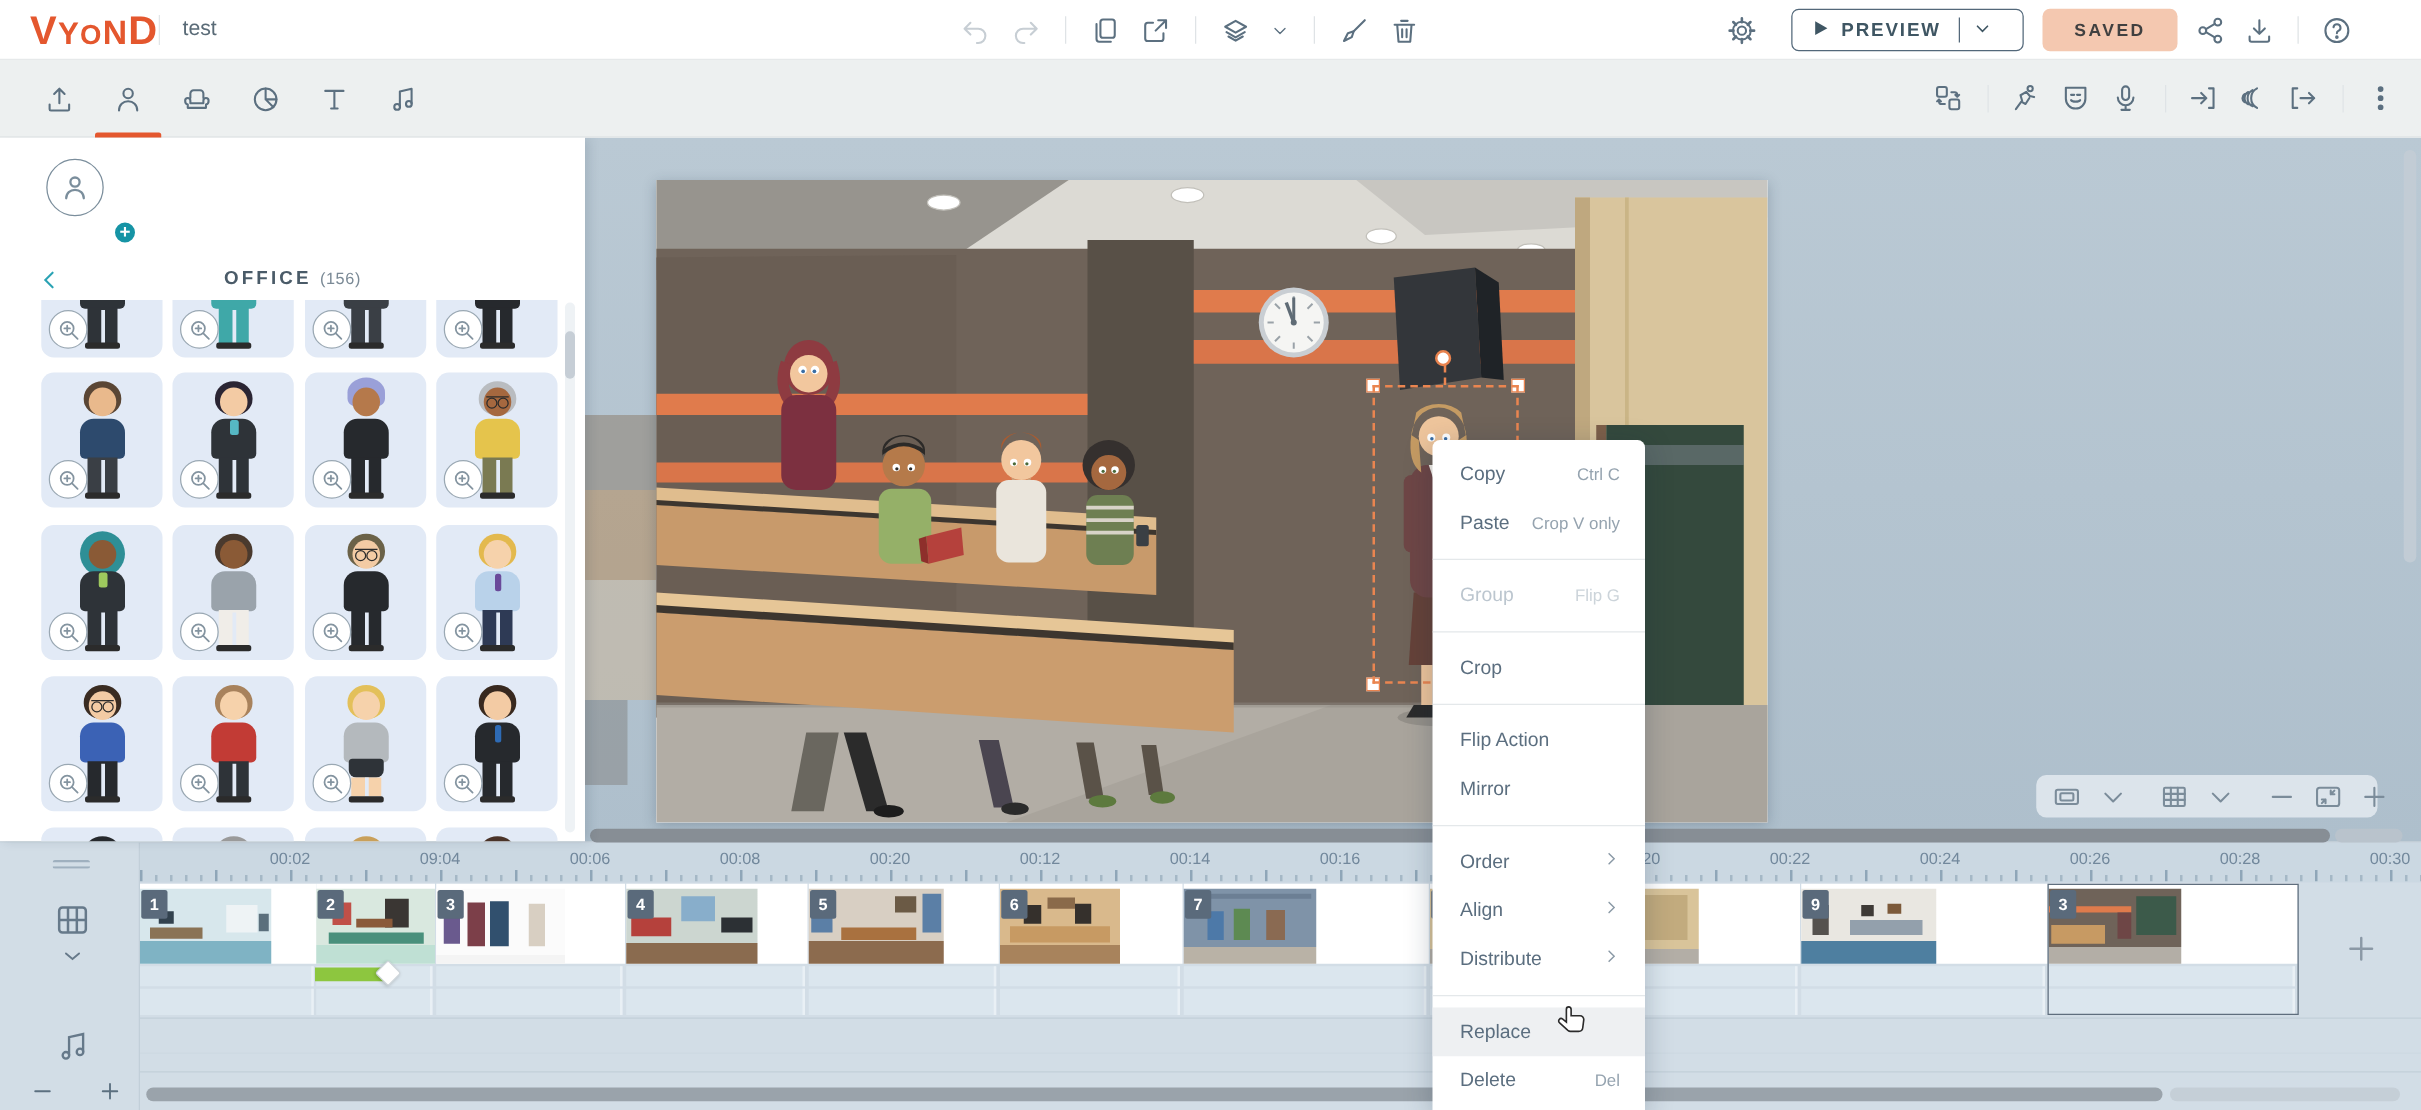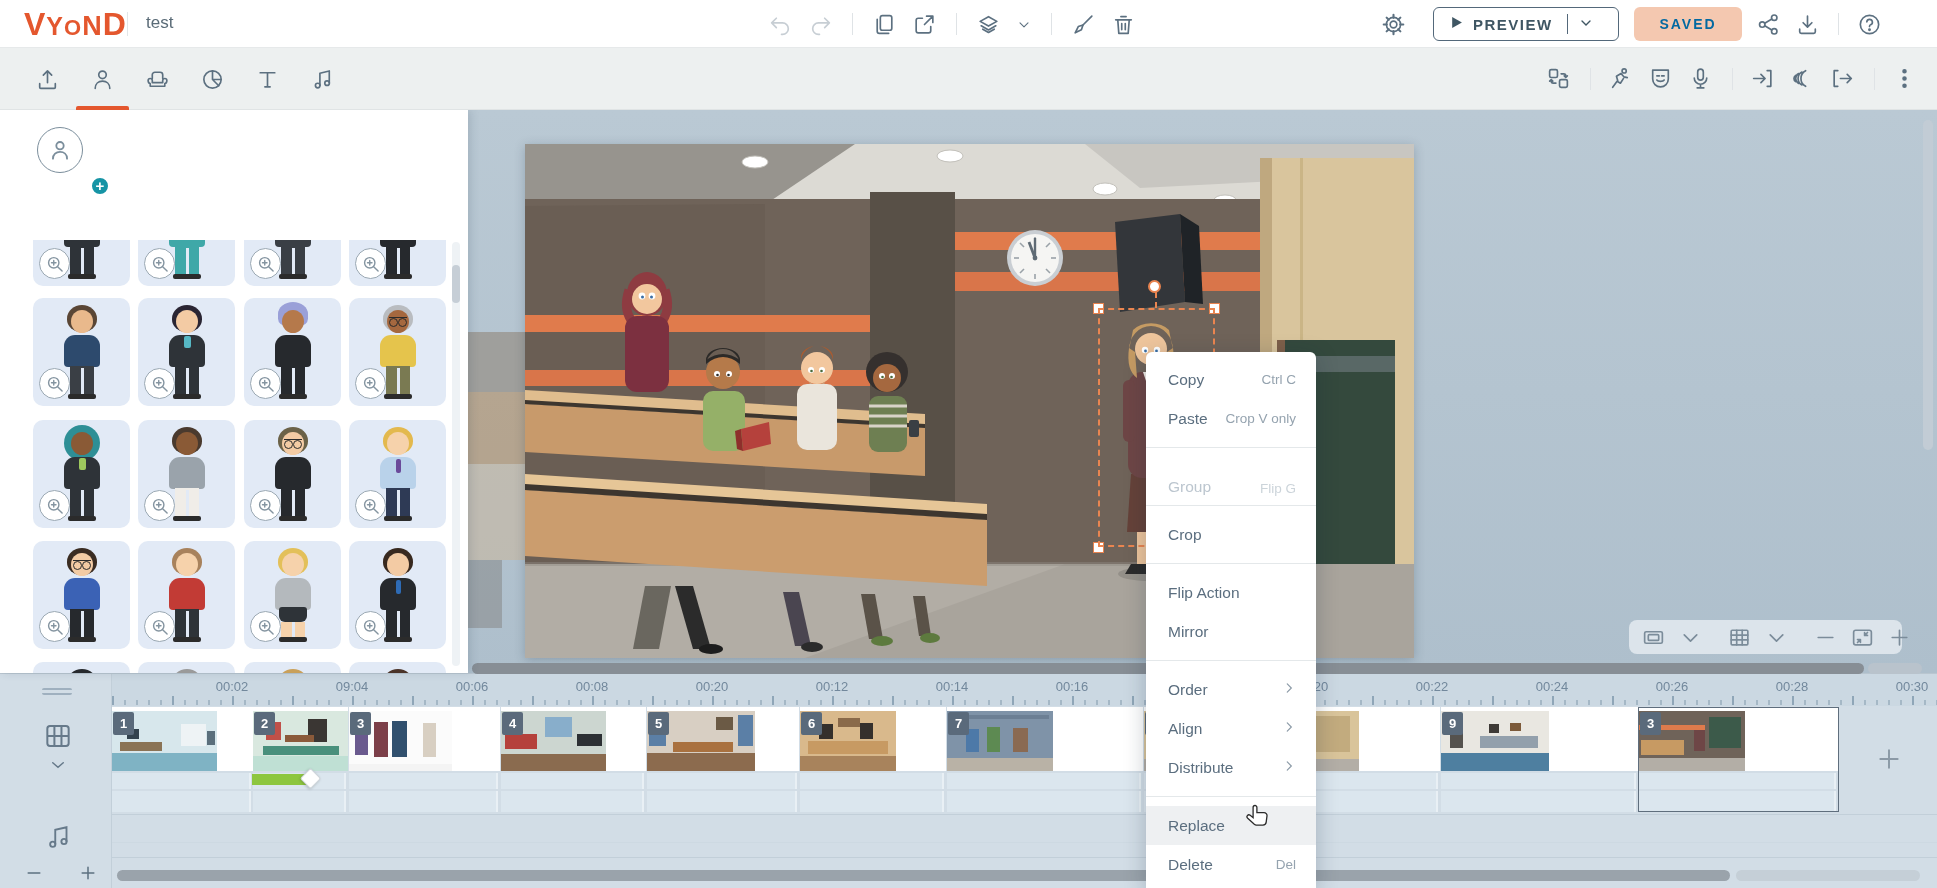--- a/index.html
+++ b/index.html
@@ -27,21 +27,21 @@
 
   .preview-btn { position:absolute; left:1433px; top:7px; width:186px; height:34px;
     border:1.6px solid #53687a; border-radius:6px; background:#fff; display:flex; align-items:center;
     color:#3f5663; }
   .preview-btn .play { margin-left:16px; }
   .preview-btn .plabel { font-size:15px; font-weight:bold; letter-spacing:1.5px; margin-left:10px; }
   .preview-btn .pdiv { width:1.5px; height:20px; background:#53687a; margin-left:14px; }
   .preview-btn .pchev { margin-left:10px; }
 
   .saved-btn { position:absolute; left:1634px; top:7px; width:108px; height:34px; border-radius:6px;
-    background:#f4c8b0; color:#0369a1; font-size:14px; font-weight:bold; letter-spacing:2px;
+    background:#f4c8b0; color:#404040; font-size:14px; font-weight:bold; letter-spacing:2px;
     display:flex; align-items:center; justify-content:center; border:none; }
   .hr-icons { position:absolute; left:1756px; top:0; height:48px; display:flex; align-items:center; gap:14px; }
 
   
   .toolbar { position:absolute; left:0; top:48px; width:1937px; height:62px; background:#edf0f0;
     border-bottom:1px solid #e0e4e5; z-index:9; }
   .tleft { position:absolute; left:20px; top:0; height:62px; display:flex; align-items:center; }
   .tbtn { width:55px; height:62px; display:flex; align-items:center; justify-content:center;
     color:#5c7080; position:relative; }
   .tbtn.active::after { content:""; position:absolute; left:1px; right:1px; bottom:0; height:4px;
@@ -110,21 +110,21 @@
   .cv-hscroll { position:absolute; left:4px; top:553px; width:1392px; height:11px; background:#878e95; border-radius:6px; z-index:4;}
   .cv-hscroll-tail { position:absolute; left:1400px; top:553px; width:54px; height:11px; background:#b9c3cc; border-radius:6px; z-index:4;}
   .cv-vscroll { position:absolute; left:1455px; top:10px; width:10px; height:330px; background:#c2ccd5; border-radius:5px; z-index:4;}
 
   
   .ctx-menu { position:absolute; left:1146px; top:352px; width:170px; height:536px; background:#fff;
     border-radius:6px 6px 0 0; box-shadow:0 5px 22px rgba(20,40,60,.25); z-index:50; padding-top:8px; overflow:hidden;}
   .mi { height:39px; display:flex; align-items:center; padding:0 20px 0 22px; font-size:15.5px; color:#5b6e7f; }
   .mi .sc { margin-left:auto; font-size:13.5px; color:#95a3af; }
   .mi .sub { margin-left:auto; color:#8a99a6; }
-  .mi.disabled { color:#bcc6cf;align-items:flex-end; } .mi.disabled .sc { color:#ccd4da; }
+  .mi.disabled { color:#bcc6cf; } .mi.disabled .sc { color:#ccd4da; }
   .mi.hover { background:#eef0f2; }
   .mdiv { height:1px; background:#e4e8ea; margin:9px 0; }
   .cursor-hand { position:absolute; left:1246px; top:804px; z-index:60; }
 
   
   .timeline { position:absolute; left:0; top:673px; width:1937px; height:215px; background:#d2dde6;
     border-top:1px solid #b9c6d0; }
   .tl-ruler { position:absolute; left:0; top:0; width:1937px; height:32px; background:#cbd8e2; }
   .tick { position:absolute; background:#8fa6b8; width:1.5px; }
   .tick.minor { background:#a5b8c6; }
@@ -343,20 +343,30 @@
       </div>
   </div>
 
   <div class="panel">
     <div class="avatar-add">
       <svg width="26" height="26" viewBox="0 0 24 24" fill="none" stroke="currentColor" stroke-width="1.7" stroke-linecap="round">
           <circle cx="12" cy="8" r="3.4"></circle>
           <path d="M5.5 20c0-4 2.9-6.3 6.5-6.3s6.5 2.3 6.5 6.3"></path>
         </svg>
       <span class="avatar-badge">+</span>
+    </div>
+    <div class="cat-row">
+      <span class="cat-back">
+        <svg width="20" height="20" viewBox="0 0 24 24" fill="none" stroke="currentColor" stroke-width="2" stroke-linecap="round">
+            <path d="M14.5 5l-7 7 7 7"></path>
+          </svg>
+      </span>
+      <div class="cat-title">
+        <span>OFFICE</span>&nbsp;<span class="count">(156)</span>
+      </div>
     </div>
     <div class="grid" id="chargrid">
         <div class="card" style="left: 33px; top: -62px;">
           <div class="fig">
             <div class="f-torso" style="background:#2e3338"></div>
             <div class="f-legs" style="background:#2e3338"></div>
             <div class="f-gap" style="background:#e2eaf6"></div>
             <div class="f-shoes"></div>
           </div>
           <span class="zoom-badge">

